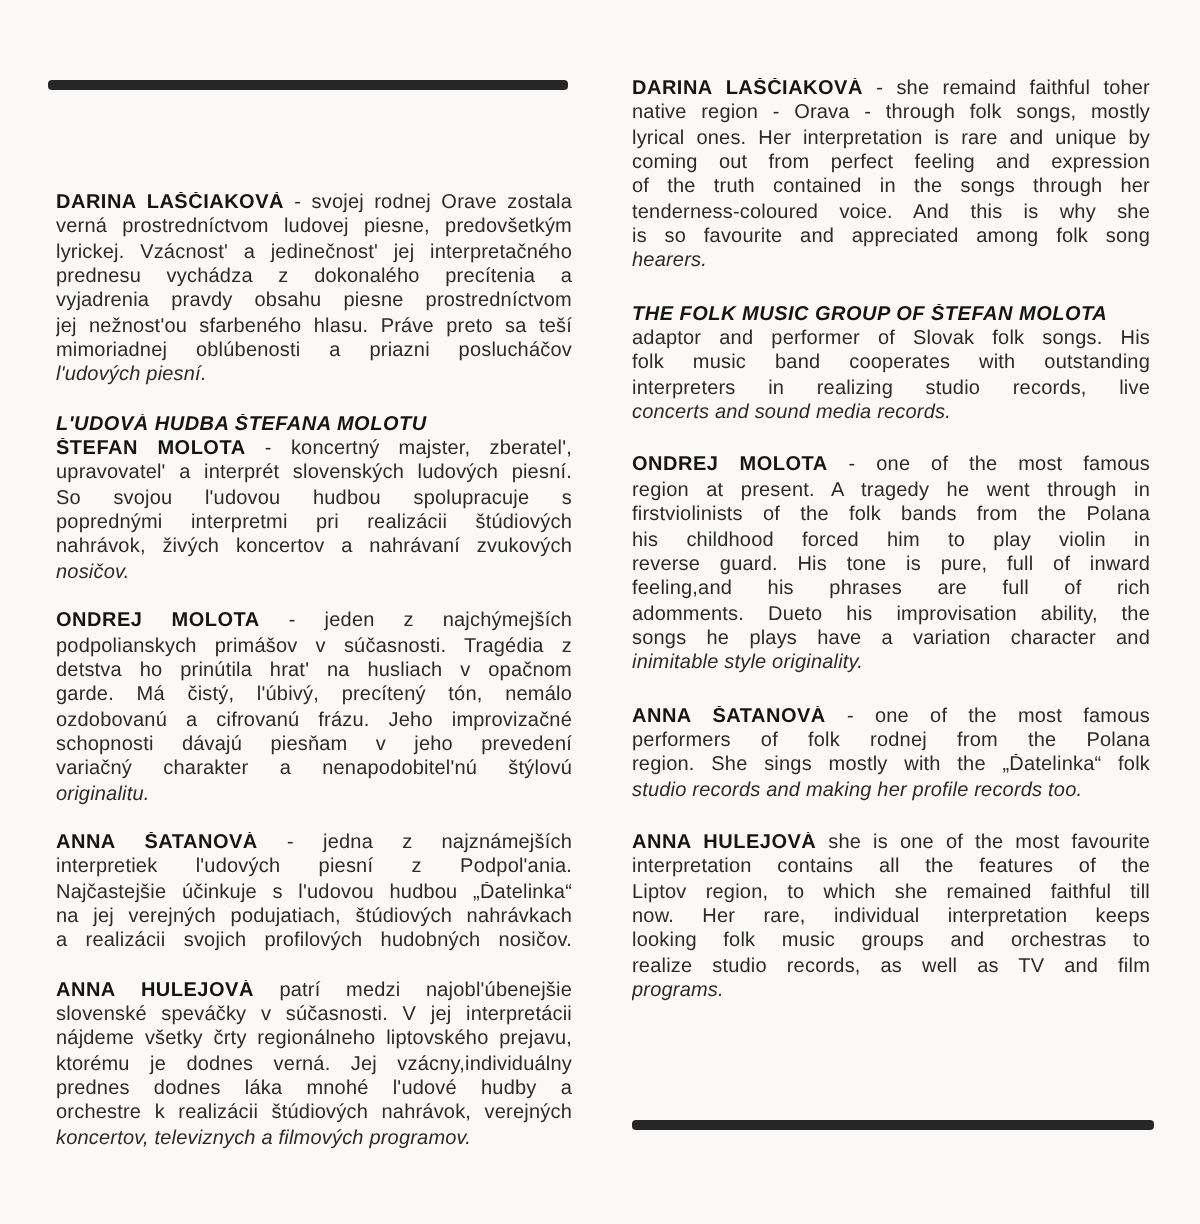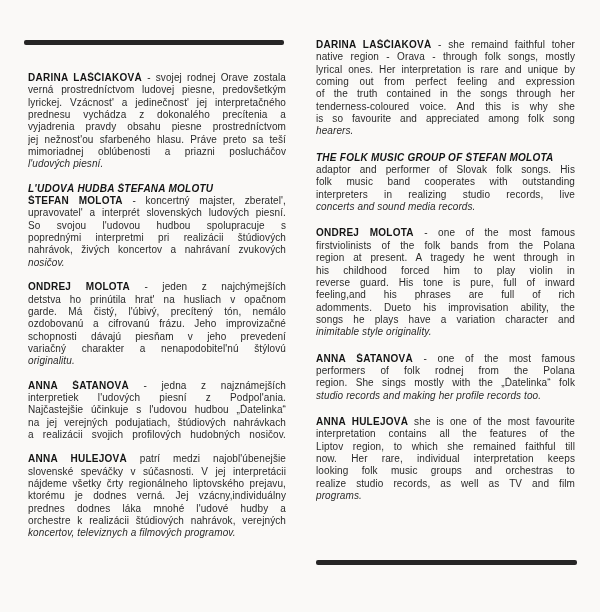--- a/index.html
+++ b/index.html
@@ -19,21 +19,21 @@
     border-radius: 2px;
   }
   .rule-left  { left: 24px;  top: 40px;  width: 260px; height: 5px; }
   .rule-right { left: 316px; top: 560px; width: 261px; height: 5px; background: #1f1f1f; }
   .col {
     position: absolute;
     font-size: 10px;
     line-height: 12.35px;
     letter-spacing: 0.1px;
   }
-  .col-left  { left: 28px;  top: 72px; width: 258px; }
+  .col-left  { left: 28px;  top: 96px; width: 258px; }
   .col-right { left: 316px; top: 39px; width: 259px; }
   .col-left  .para { margin-bottom: 12px; }
   .col-right .para { margin-bottom: 14px; }
   .line {
     text-align: justify;
     text-align-last: justify;
     height: 12.35px;
     overflow: hidden;
   }
   .line.end { text-align-last: left; font-style: italic; }
@@ -59,20 +59,21 @@
         <div class="line end"><b>L'UDOVÁ HUDBA ŠTEFANA MOLOTU</b></div>
         <div class="line"><b>ŠTEFAN MOLOTA</b><span> - koncertný majster, zberatel',</span></div>
         <div class="line"><span>upravovatel' a interprét slovenských ludových piesní.</span></div>
         <div class="line"><span>So svojou l'udovou hudbou spolupracuje s</span></div>
         <div class="line"><span>poprednými interpretmi pri realizácii štúdiových</span></div>
         <div class="line"><span>nahrávok, živých koncertov a nahrávaní zvukových</span></div>
         <div class="line end"><span>nosičov.</span></div>
       </div>
       <div class="para">
         <div class="line"><b>ONDREJ MOLOTA</b><span> - jeden z najchýmejších</span></div>
+        <div class="line"><span>podpolianskych primášov v súčasnosti. Tragédia z</span></div>
         <div class="line"><span>detstva ho prinútila hrat' na husliach v opačnom</span></div>
         <div class="line"><span>garde. Má čistý, l'úbivý, precítený tón, nemálo</span></div>
         <div class="line"><span>ozdobovanú a cifrovanú frázu. Jeho improvizačné</span></div>
         <div class="line"><span>schopnosti dávajú piesňam v jeho prevedení</span></div>
         <div class="line"><span>variačný charakter a nenapodobitel'nú štýlovú</span></div>
         <div class="line end"><span>originalitu.</span></div>
       </div>
       <div class="para">
         <div class="line"><b>ANNA ŠATANOVÁ</b><span> - jedna z najznámejších</span></div>
         <div class="line"><span>interpretiek l'udových piesní z Podpol'ania.</span></div>
@@ -103,22 +104,22 @@
       </div>
       <div class="para">
         <div class="line end"><b>THE FOLK MUSIC GROUP OF ŠTEFAN MOLOTA</b></div>
         <div class="line"><span>adaptor and performer of Slovak folk songs. His</span></div>
         <div class="line"><span>folk music band cooperates with outstanding</span></div>
         <div class="line"><span>interpreters in realizing studio records, live</span></div>
         <div class="line end"><span>concerts and sound media records.</span></div>
       </div>
       <div class="para">
         <div class="line"><b>ONDREJ MOLOTA</b><span> - one of the most famous</span></div>
+        <div class="line"><span>region at present. A tragedy he went through in</span></div>
         <div class="line"><span>firstviolinists of the folk bands from the Polana</span></div>
-        <div class="line"><span>region at present. A tragedy he went through in</span></div>
         <div class="line"><span>his childhood forced him to play violin in</span></div>
         <div class="line"><span>reverse guard. His tone is pure, full of inward</span></div>
         <div class="line"><span>feeling,and his phrases are full of rich</span></div>
         <div class="line"><span>adomments. Dueto his improvisation ability, the</span></div>
         <div class="line"><span>songs he plays have a variation character and</span></div>
         <div class="line end"><span>inimitable style originality.</span></div>
       </div>
       <div class="para">
         <div class="line"><b>ANNA ŠATANOVÁ</b><span> - one of the most famous</span></div>
         <div class="line"><span>performers of folk rodnej from the Polana</span></div>

